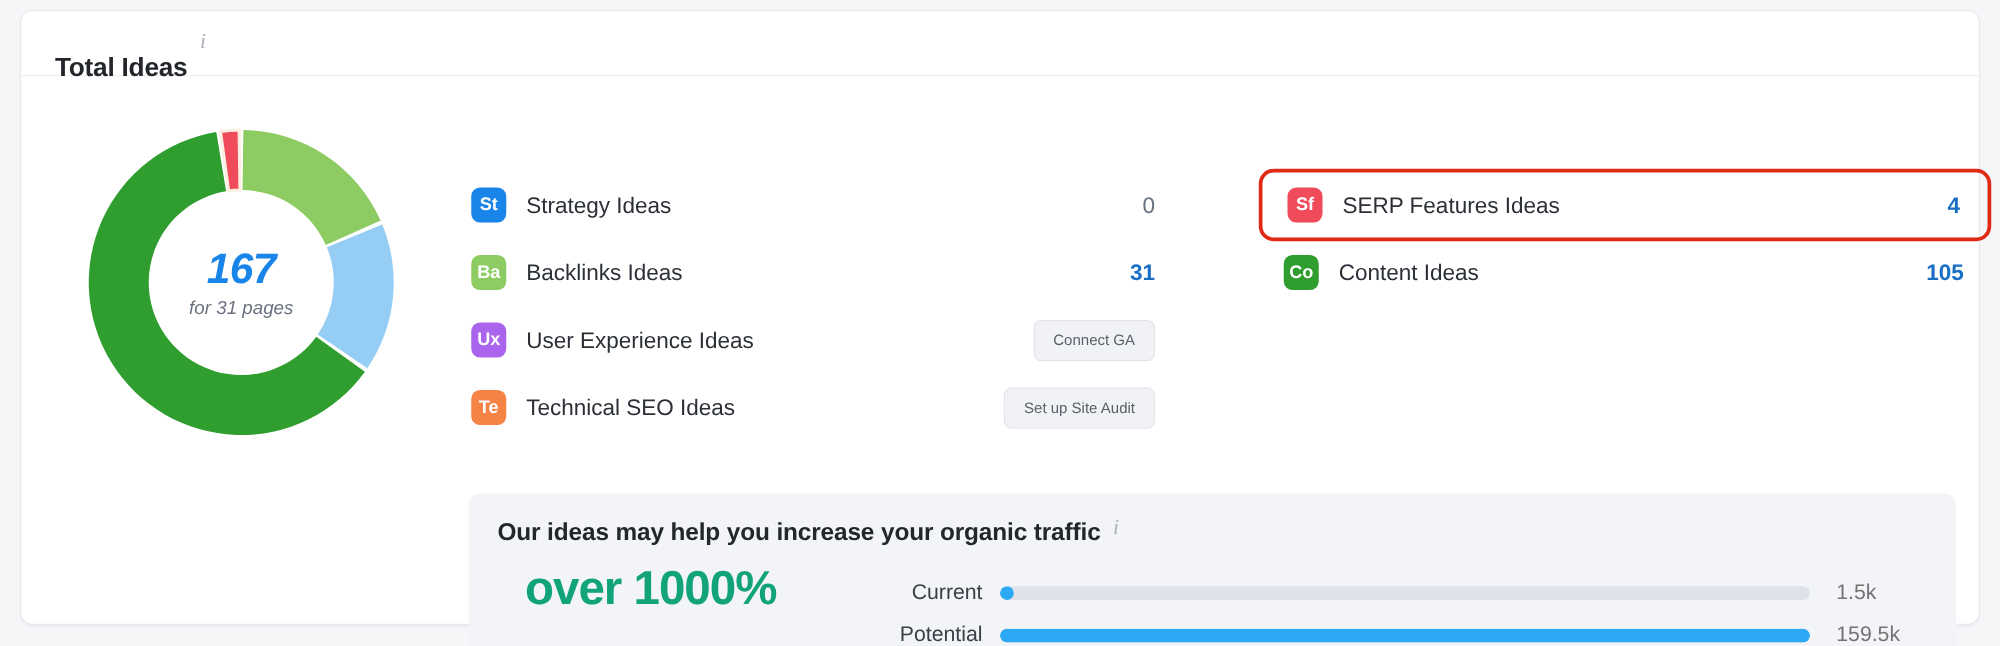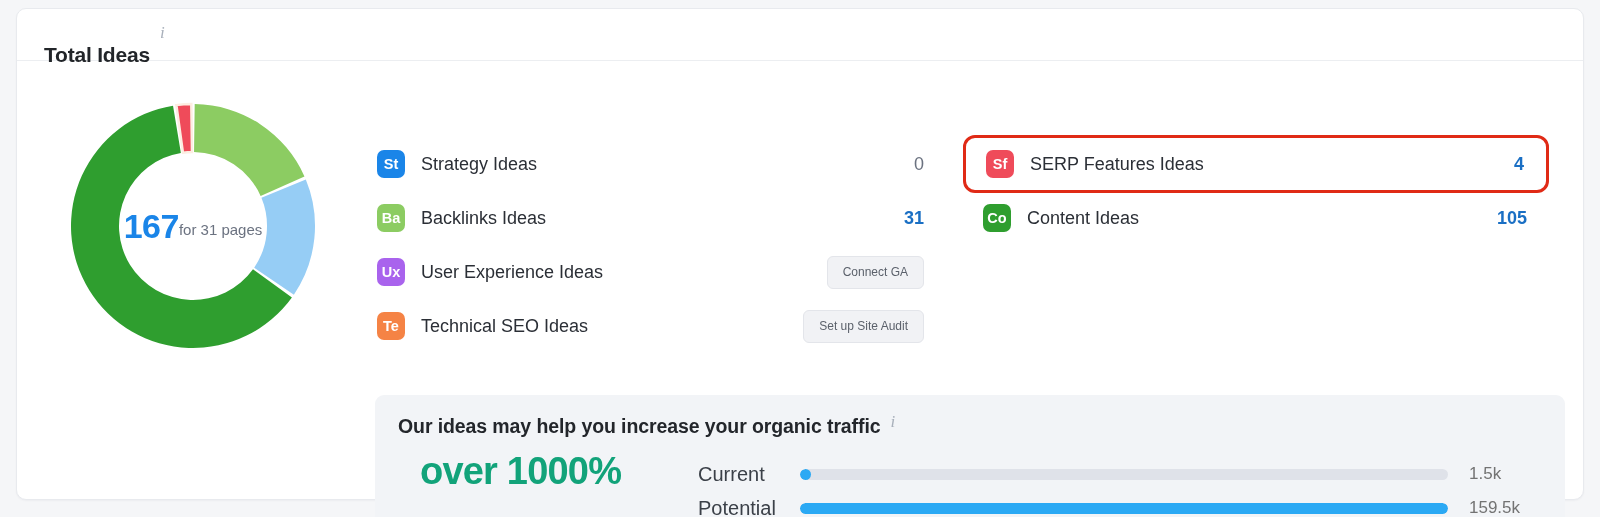--- a/index.html
+++ b/index.html
@@ -73,23 +73,24 @@
     top: 30px;
     width: 270px;
     height: 270px;
   }
   .donut-svg { display: block; }
   .donut-center {
     position: absolute;
     left: 0; top: 0;
     width: 270px; height: 270px;
     display: flex;
-    flex-direction: row;
+    flex-direction: column;
     align-items: center;
     justify-content: center;
+    font-style: italic;
   }
   .donut-total {
     font-size: 34px;
     font-weight: bold;
     color: #1a85e8;
     line-height: 1;
     letter-spacing: -0.5px;
   }
   .donut-sub {
     margin-top: 6px;
@@ -102,21 +103,21 @@
     position: absolute;
     left: 358px;
     top: 76px;
     width: 1190px;
   }
   .ideas-col {
     position: absolute;
     top: 0;
   }
   .col-left  { left: 0;    width: 565px; }
-  .col-right { left: 588px; width: 586px; }
+  .col-right { left: 632px; width: 586px; }
 
   .idea-row {
     position: relative;
     height: 54px;
     display: flex;
     align-items: center;
     padding: 0 16px 0 2px;
     border-radius: 8px;
   }
   .col-right .idea-row { padding-left: 20px; padding-right: 22px; }
@@ -216,23 +217,23 @@
 
   .bars { flex: 1 1 auto; padding-top: 7px; }
 
   .bar-row {
     display: flex;
     align-items: center;
     height: 34px;
   }
   .bar-label {
     width: 102px;
-    font-size: 20px;
+    font-size: 17px;
     color: #3b4048;
-    text-align: left;
+    text-align: right;
     padding-right: 14px;
     white-space: nowrap;
   }
   .bar-track {
     position: relative;
     width: 648px;
     height: 11px;
     background: #dfe2e9;
     border-radius: 6px;
     overflow: hidden;

